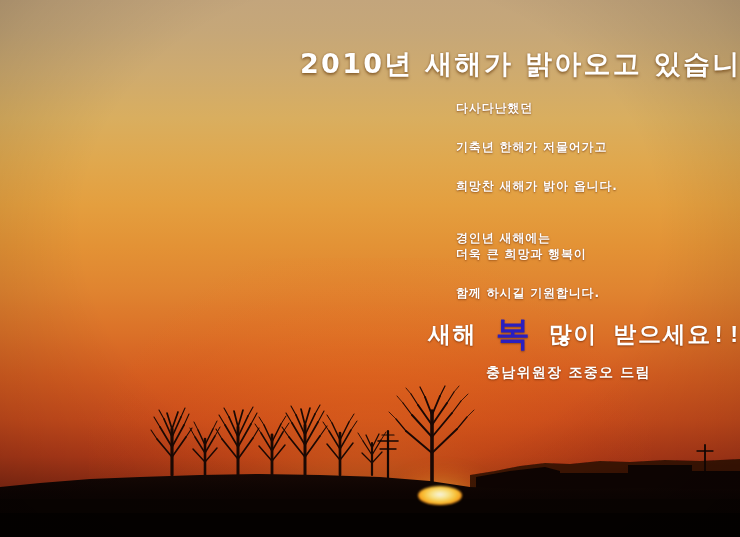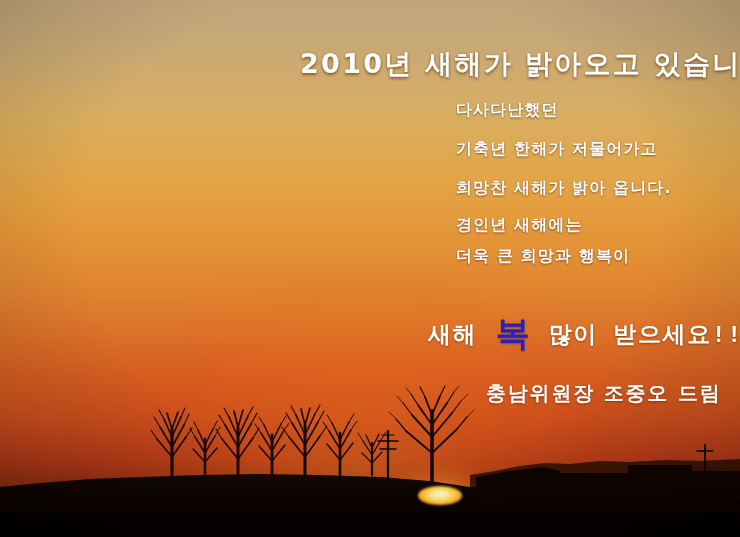--- a/index.html
+++ b/index.html
@@ -120,27 +120,27 @@
     top: 46px;
     left: 300px;
     font-size: 27px;
     letter-spacing: 0.085em;
     text-shadow: 0 2px 3px rgba(90,45,0,0.55),
                  0 0 2px rgba(110,60,10,0.45);
   }
 
   .body-line {
     left: 456px;
-    font-size: 16px;
+    font-size: 12px;
     letter-spacing: 0.07em;
   }
   #line1 { top: 100px; }
   #line2 { top: 139px; }
   #line3 { top: 178px; }
-  #line4 { top: 215px; text-align: center; }
+  #line4 { top: 230px; text-align: center; }
   #line5 { top: 246px; }
   #line6 { top: 285px; }
 
   #wish {
     top: 318px;
     left: 428px;
     font-size: 23px;
     letter-spacing: 0.07em;
     font-family: Liberation Mono, monospace;
   }
@@ -149,23 +149,23 @@
     font-size: 34px;
     line-height: 0.9;
     letter-spacing: 0.02em;
     text-shadow: 0 1px 2px rgba(0,0,0,0.35);
     padding: 0 3px;
     position: relative;
     top: 3px;
   }
 
   #signature {
-    top: 380px;
+    top: 364px;
     left: 486px;
-    font-size: 20px;
+    font-size: 14px;
     letter-spacing: 0.09em;
   }
 </style>
 </head>
 <body>
 
 <div id="card">
 
   <div class="sky"></div>
   <div class="glow-wide"></div>
@@ -277,20 +277,21 @@
 
   <div class="vignette"></div>
 
   <div class="txt" id="title">2010년 새해가 밝아오고 있습니다</div>
 
   <div class="txt body-line" id="line1">다사다난했던</div>
   <div class="txt body-line" id="line3">희망찬 새해가 밝아 옵니다.</div>
   <div class="txt body-line" id="line2">기축년 한해가 저물어가고</div>
   <div class="txt body-line" id="line4">경인년 새해에는</div>
   <div class="txt body-line" id="line5">더욱 큰 희망과 행복이</div>
+  <div class="txt body-line" id="line6">함께 하시길 기원합니다.</div>
 
   <div class="txt" id="wish">
     <span>새해 </span><span class="bok">복</span><span> 많이 받으세요!!</span>
   </div>
 
   <div class="txt" id="signature">충남위원장 조중오 드림</div>
 
 </div>
 
 </body></html>

